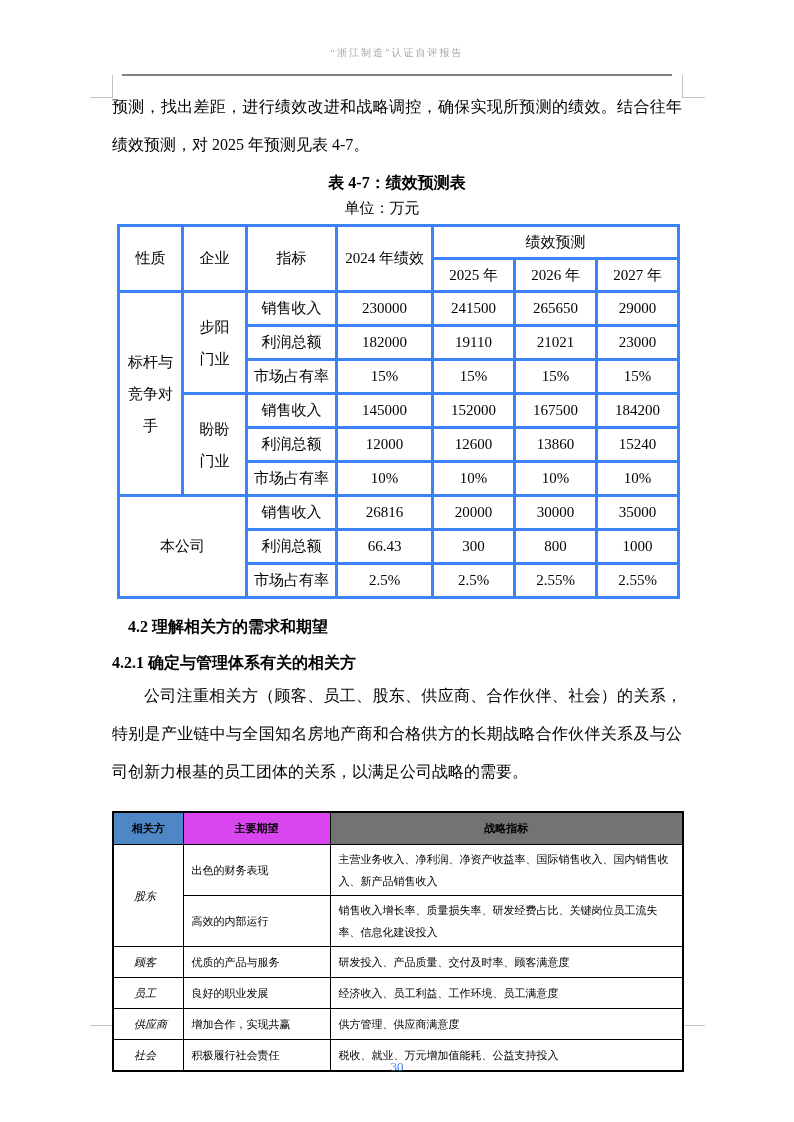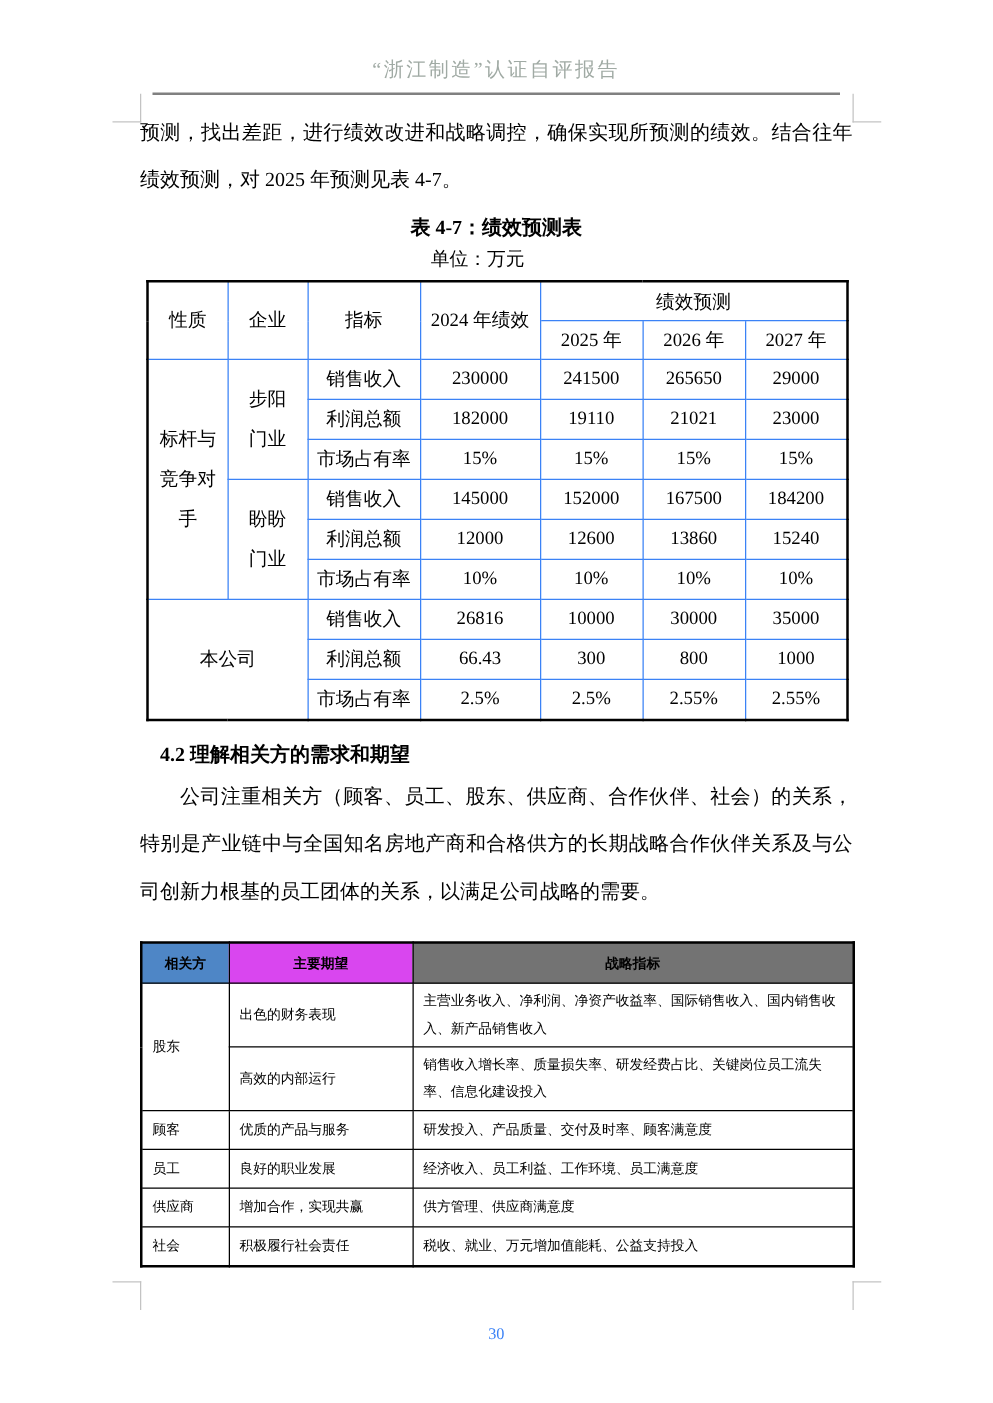--- a/index.html
+++ b/index.html
@@ -6,21 +6,21 @@
   body {
     width:794px; height:1122px; position:relative;
     font-family:"Liberation Serif","DejaVu Serif",serif;
     color:#000;
   }
   .page { position:relative; width:794px; height:1122px; background:#fff; overflow:hidden; }
 
   
   .doc-header {
     position:absolute; top:46px; left:0; width:794px;
-    text-align:center; font-size:16px; letter-spacing:2px; color:#a0aaa4;
+    text-align:center; font-size:10px; letter-spacing:2px; color:#a0aaa4;
   }
   .header-rule {
     position:absolute; top:74px; left:122px; width:550px;
     border-top:2px solid #808080; height:0;
   }
 
   
   .corner { position:absolute; width:22px; height:22px; }
   .corner.tl { left:90px;  top:75px;   border-right:1px solid #c3c3c3; border-bottom:1px solid #c3c3c3; }
   .corner.tr { left:682px; top:75px;   border-left:1px solid #c3c3c3;  border-bottom:1px solid #c3c3c3; }
@@ -30,36 +30,36 @@
   .content { position:absolute; left:112px; top:88px; width:570px; }
 
   .intro { font-size:16px; line-height:38px; text-align:justify; margin:0; }
 
   .tbl-title { font-size:16px; font-weight:bold; text-align:center; margin:6px 0 0 0; line-height:26px; }
   .unit-note { font-size:15px; text-align:center; margin:0 30px 4px 0; line-height:24px; }
 
   table { border-collapse:collapse; table-layout:fixed; }
   
   .t47 { width:560px; margin-left:5px; border:2px solid #000; font-size:15px; }
-  .t47 th, .t47 td { border:1px solid #3b82f6; text-align:center; vertical-align:middle; padding:0; height:31px; font-weight:normal; }
+  .t47 th, .t47 td { border:3px solid #3b82f6; text-align:center; vertical-align:middle; padding:0; height:31px; font-weight:normal; }
   .t47 tr.hdr th { height:30px; }
   .w3em { display:inline-block; width:3.2em; line-height:32px; }
   .w2em { display:inline-block; width:2.2em; line-height:32px; }
 
   
   .h42  { font-size:16px; font-weight:bold; margin:16px 0 0 16px; line-height:24px; }
   .h421 { font-size:16px; font-weight:bold; margin:12px 0 0 0; line-height:24px; }
   .para { font-size:16px; line-height:38px; text-align:justify; text-indent:2em; margin:2px 0 0 0; }
 
   
   .t48 { width:570px; border:2px solid #000; font-size:11px; margin-top:20px; }
   .t48 th, .t48 td { border:1px solid #000; vertical-align:middle; }
   .t48 th { height:29px; text-align:center; font-weight:bold; }
   .t48 td { padding:3px 8px; text-align:left; line-height:22px; }
-  .t48 td.party { padding-left:8px; }
+  .t48 td.party { padding-left:20px;font-style:italic; }
   .t48 tr.r1 td { height:44px; }
   .t48 tr.r2 td { height:40px; }
   .t48 tr.single td { height:24px; }
 
   .page-number {
     position:absolute; top:1059px; left:0; width:794px;
     text-align:center; font-size:13px; color:#3b82f6;
   }
 </style>
 </head>
@@ -147,21 +147,21 @@
           <td>市场占有率</td>
           <td>10%</td>
           <td>10%</td>
           <td>10%</td>
           <td>10%</td>
         </tr>
         <tr>
           <td colspan="2" rowspan="3">本公司</td>
           <td>销售收入</td>
           <td>26816</td>
-          <td>10000</td>
+          <td>20000</td>
           <td>30000</td>
           <td>35000</td>
         </tr>
         <tr>
           <td>利润总额</td>
           <td>66.43</td>
           <td>300</td>
           <td>800</td>
           <td>1000</td>
         </tr>
@@ -169,20 +169,21 @@
           <td>市场占有率</td>
           <td>2.5%</td>
           <td>2.5%</td>
           <td>2.55%</td>
           <td>2.55%</td>
         </tr>
       </tbody>
     </table>
 
     <div class="h42">4.2 理解相关方的需求和期望</div>
+    <div class="h421">4.2.1 确定与管理体系有关的相关方</div>
     <p class="para">公司注重相关方（顾客、员工、股东、供应商、合作伙伴、社会）的关系，特别是产业链中与全国知名房地产商和合格供方的长期战略合作伙伴关系及与公司创新力根基的员工团体的关系，以满足公司战略的需要。</p>
 
 
     <table class="t48">
       <colgroup>
         <col style="width:70px">
           <col style="width:147px">
           <col style="width:353px">
       </colgroup>
       <tbody>

